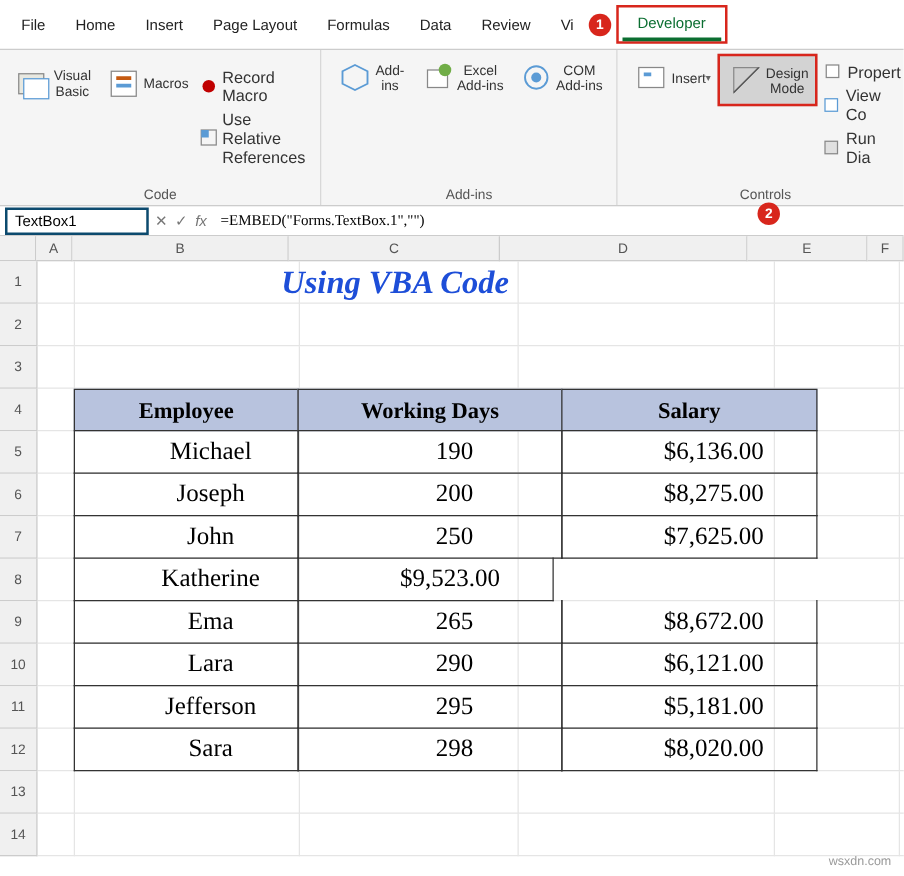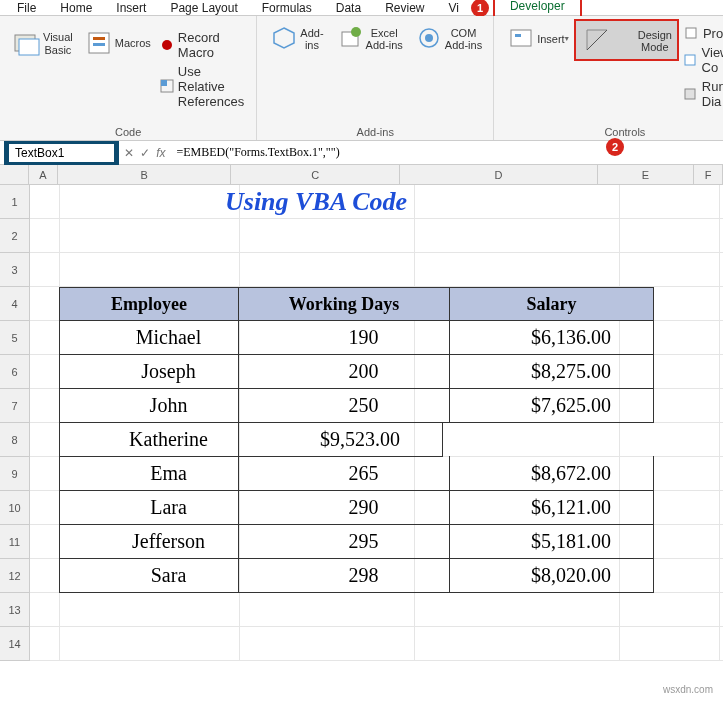--- a/index.html
+++ b/index.html
@@ -1,40 +1,40 @@
 <!DOCTYPE html>
 <html><head>
 <meta charset="utf-8">
 <style>
 * { box-sizing: border-box; margin: 0; padding: 0; }
 body { font-family: "Segoe UI", Arial, sans-serif; font-size: 12px; background: #fff; width: 723px; height: 701px; overflow: hidden; position: relative; }
 
 
-.tabs { display: flex; align-items: center; height: 16px; padding: 0 5px; border-bottom: 1px solid #ccc; background: #fff; }
+.tabs { display: flex; align-items: center; height: 40px; padding: 0 5px; border-bottom: 1px solid #ccc; background: #fff; }
 .tab { padding: 5px 12px; color: #222; cursor: pointer; }
 .tab.active { color: #0b6e31; border-bottom: 3px solid #0b6e31; }
 .callout1 { display: inline-flex; align-items: center; justify-content: center; width: 18px; height: 18px; border-radius: 50%; background: #d8261c; color: #fff; font-weight: bold; font-size: 11px; margin-right: 2px; }
 .dev-wrap { border: 2px solid #d8261c; padding: 0 3px; margin-left: 2px; display:flex; align-items:center; }
 
 
 .ribbon { display: flex; background: #f5f5f5; border-bottom: 1px solid #ccc; position: relative; height: 125px; }
 .group { display: flex; flex-direction: column; align-items: center; padding: 3px 6px 2px 6px; border-right: 1px solid #d8d8d8; }
 .group-label { margin-top: auto; padding: 2px 0 0 0; font-size: 11px; color: #555; text-align: center; width:100%; }
 .btn-col { display: flex; flex-direction: row; align-items: center; justify-content: center; padding: 3px 5px; cursor: pointer; }
 .btn-label { font-size: 11px; color: #333; text-align: center; line-height: 1.1; margin-top: 2px; }
 .icon-lg { width: 32px; height: 32px; display: flex; align-items: center; justify-content: center; }
 .row-btn { display: flex; align-items: center; gap: 4px; padding: 2px 4px; cursor: pointer; font-size: 13px; color: #333; }
 .icon-sm { width: 16px; height: 16px; display: flex; align-items: center; justify-content: center; }
 
-.design-wrap { border: 2px solid #d8261c; background: #d3d3d3; gap: 25px; }
+.design-wrap { border: 2px solid #d8261c; background: #d3d3d3; }
 .callout2 { position: absolute; width: 18px; height: 18px; border-radius: 50%; background: #d8261c; color: #fff; font-weight: bold; font-size: 11px; display:flex;align-items:center;justify-content:center; top: 122px; left: 606px; }
 
 
 .fbar { display: flex; align-items: center; height: 24px; border-bottom: 1px solid #ccc; }
-.namebox { width: 115px; border: 5px solid #0c4a6e; padding: 2px 6px; margin: 2px 0 2px 4px; background: #fff; font-size: 12px; }
+.namebox { width: 115px; border: 2px solid #0c4a6e; padding: 2px 6px; margin: 2px 0 2px 4px; background: #fff; font-size: 12px; }
 .fx-btns { display: flex; align-items: center; padding: 0 5px; gap: 6px; color: #777; }
 .fx-input { flex: 1; padding: 2px 6px; font-family: "Segoe UI"; font-size: 12px; border: none; outline: none; }
 
 
 .grid { position: relative; }
 .colheads { display: flex; }
 .corner { width: 30px; height: 20px; background: #f0f0f0; border-right: 1px solid #ccc; border-bottom: 1px solid #ccc; }
 .ch { height: 20px; background: #f0f0f0; border-right: 1px solid #ccc; border-bottom: 1px solid #ccc; display: flex; align-items: center; justify-content: center; color: #555; font-size: 11px; }
 .rows { display: flex; }
 .rowheads { display: flex; flex-direction: column; }

